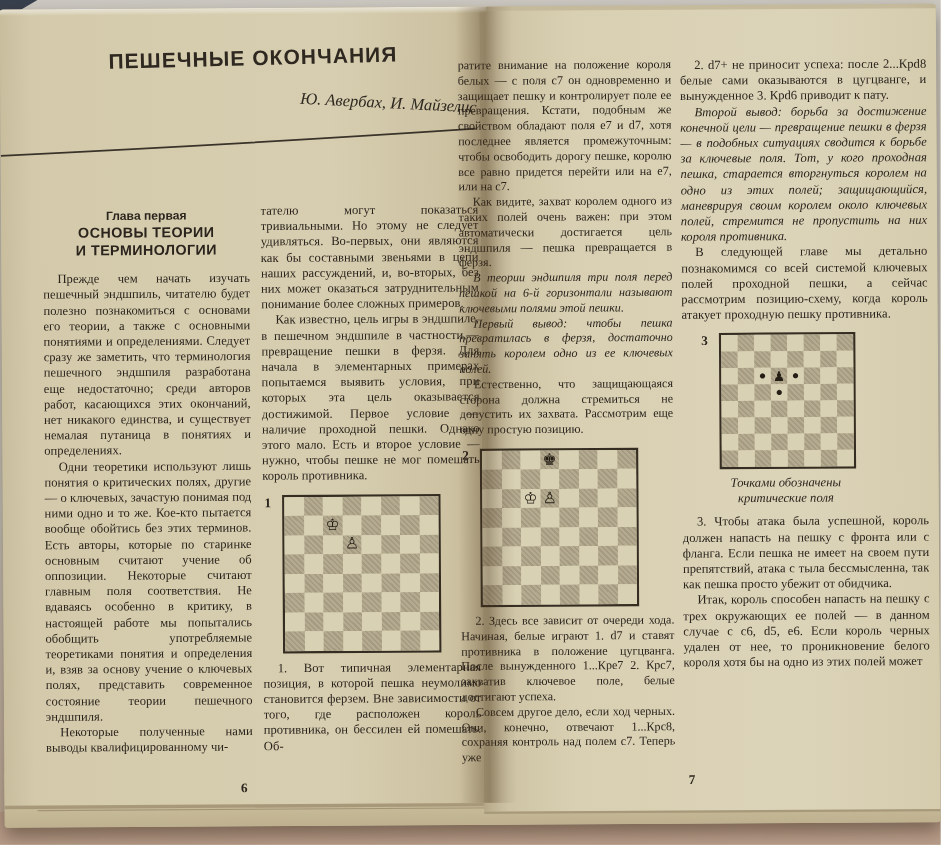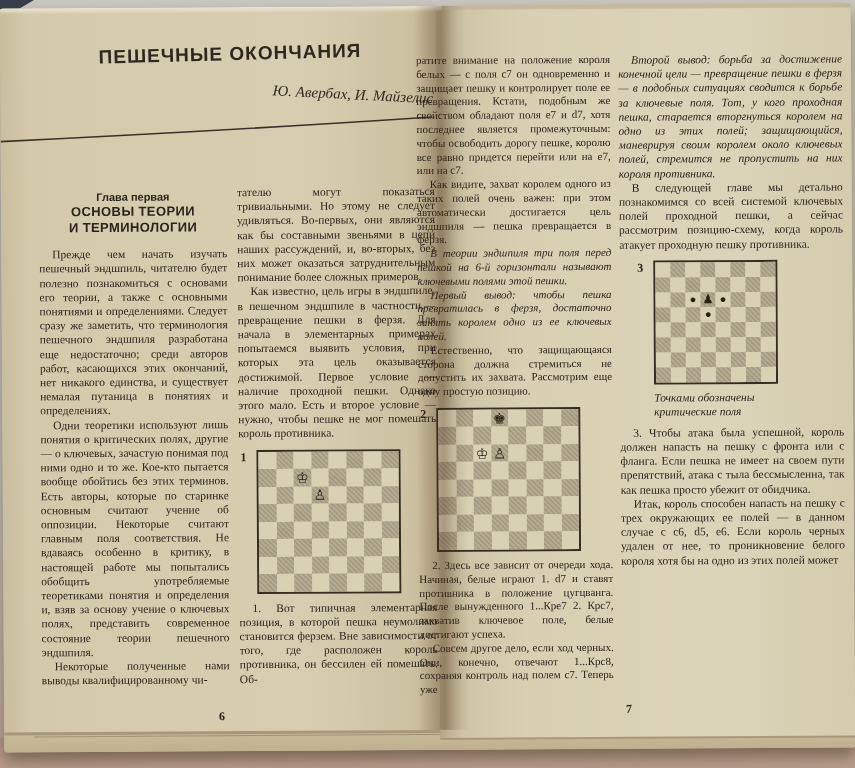--- a/index.html
+++ b/index.html
@@ -52,21 +52,21 @@
   .diagram{display:flex;gap:5px;margin:9px 0 7px 2px}
   .dnum{font-weight:bold;font-size:12px;width:11px;flex:none;font-family:"Liberation Serif",serif}
   .board{--s:17.5px;display:grid;grid-template-columns:repeat(8,var(--s));grid-auto-rows:var(--s);
     border:2px solid #352d22;background:#d9d0b2;flex:none}
   .board.small{--s:15px}
   .sq{display:flex;align-items:center;justify-content:center;
     font-family:"DejaVu Sans",sans-serif;font-size:calc(var(--s)*.82);line-height:1;color:#241e15}
   .sq.lt{background:#d9d1b4}
   .sq.dk{background:repeating-linear-gradient(45deg,#a59b82 0 1.5px,#b4aa90 1.5px 3.5px)}
   .sq.dot{font-size:calc(var(--s)*.42);color:#241e15}
-  .caption{ text-align:left;font-style:italic;font-size:11.5px;line-height:14px;margin-top:6px}
+  .caption{ text-align:center;font-style:italic;font-size:11.5px;line-height:14px;margin-top:6px}
 
   .folio{position:absolute;z-index:2;font-size:12px;font-weight:bold}
   .folio-left{left:0;top:702px;width:436px;text-align:center}
   .folio-right{left:560px;top:697px;width:130px;text-align:center}
 
   .bottom-shade{position:absolute;left:0;top:724px;width:436px;height:3px;background:rgba(70,48,24,.25);z-index:3}
   .bottom-shade2{position:absolute;left:436px;top:732px;width:415px;height:2px;background:rgba(70,48,24,.22);z-index:3}
 </style>
 </head>
 <body>
@@ -254,20 +254,21 @@
           <div class="sq lt"></div>
           <div class="sq dk"></div>
           <div class="sq lt"></div>
         </div>
     </div>
     <p>2. Здесь все зависит от очереди хода. Начиная, белые играют 1. d7 и ставят противника в положение цугцванга. После вынужденного 1...Кре7 2. Крс7, захватив ключевое поле, белые достигают успеха.</p>
     <p>Совсем другое дело, если ход черных. Они, конечно, отвечают 1...Крс8, сохраняя контроль над полем с7. Теперь уже</p>
   </div>
 
   <div class="txt col-r2">
+    <p>2. d7+ не приносит успеха: после 2...Крd8 белые сами оказываются в цугцванге, и вынужденное 3. Крd6 приводит к пату.</p>
     <p class="em">Второй вывод: борьба за достижение конечной цели — превращение пешки в ферзя — в подобных ситуациях сводится к борьбе за ключевые поля. Тот, у кого проходная пешка, старается вторгнуться королем на одно из этих полей; защищающийся, маневрируя своим королем около ключевых полей, стремится не пропустить на них короля противника.</p>
     <p>В следующей главе мы детально познакомимся со всей системой ключевых полей проходной пешки, а сейчас рассмотрим позицию-схему, когда король атакует проходную пешку противника.</p>
     <div class="diagram" style="margin-left:18px">
       <span class="dnum">3</span>
       <div>
         <div class="board small">
             <div class="sq lt"></div>
             <div class="sq dk"></div>
             <div class="sq lt"></div>
             <div class="sq dk"></div>

